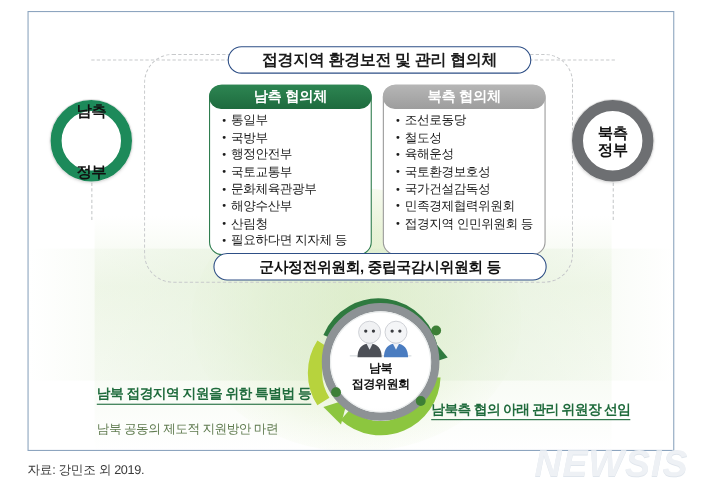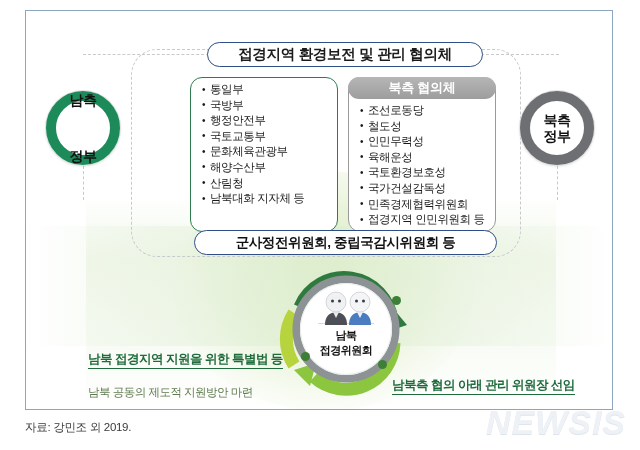--- a/index.html
+++ b/index.html
@@ -302,21 +302,21 @@
   }
   .anno-sub {
     font-size: 11.5px;
     color: #5e7a4e;
     letter-spacing: -0.5px;
     line-height: 15px;
     margin-top: 16px;
     white-space: nowrap;
   }
   #anno-dialogue { left: 379px; top: 276px; }
-  #anno-chair    { left: 366px; top: 364px; }
+  #anno-chair    { left: 366px; top: 352px; font-family: Liberation Serif, serif; }
   #anno-law      { left: 62px;  top: 338px; text-align: left; }
 
   .anno-dot {
     position: absolute;
     width: 9px;
     height: 9px;
     border-radius: 50%;
     background: #3d7f36;
   }
   #dot-dialogue { left: 366px; top: 285px; }
@@ -367,38 +367,38 @@
     <span class="gov-line">남측</span>
     <span class="gov-line">정부</span>
   </div>
 
   <div class="gov" id="gov-north">
     <span class="gov-line">북측</span>
     <span class="gov-line">정부</span>
   </div>
 
   <div class="panel" id="panel-south">
+    <div class="panel-header">남측 협의체</div>
     <ul class="panel-list">
       <li>통일부</li>
       <li>국방부</li>
       <li>행정안전부</li>
       <li>국토교통부</li>
       <li>문화체육관광부</li>
       <li>해양수산부</li>
       <li>산림청</li>
-      <li>남북대화 지자체 등</li>
+      <li>필요하다면 지자체 등</li>
     </ul>
   </div>
 
   <div class="panel" id="panel-north">
     <div class="panel-header">북측 협의체</div>
     <ul class="panel-list">
       <li>조선로동당</li>
       <li>철도성</li>
-      <li>인민무력성</li>
       <li>육해운성</li>
       <li>국토환경보호성</li>
       <li>국가건설감독성</li>
       <li>민족경제협력위원회</li>
       <li>접경지역 인민위원회 등</li>
     </ul>
   </div>
 
   <div id="armistice-pill">군사정전위원회, 중립국감시위원회 등</div>
 

